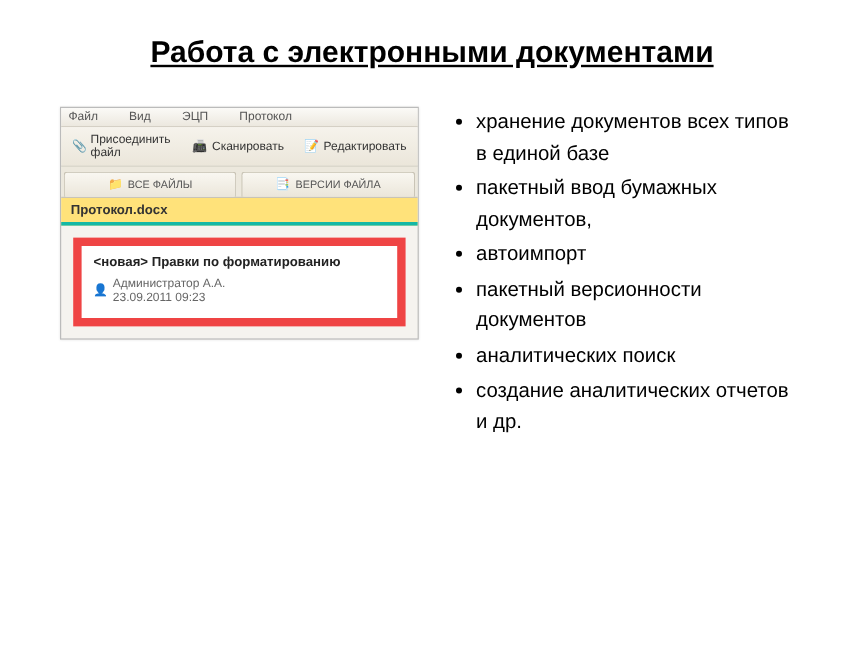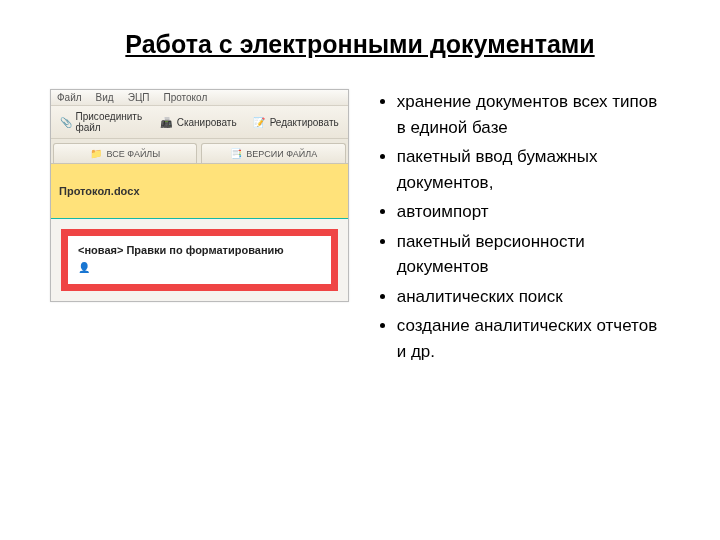--- a/index.html
+++ b/index.html
@@ -27,21 +27,21 @@
   .screenshot {
     width: 320px;
     border: 1px solid #bbb;
     background: #f5f3ef;
     font-size: 11px;
     color: #333;
     box-shadow: 0 0 2px rgba(0,0,0,0.1);
   }
   .menubar {
     display: flex;
-    gap: 14px;
+    gap: 26px;
     padding: 2px 6px;
     background: linear-gradient(#fbfaf7,#ece8df);
     border-bottom: 1px solid #d5d0c5;
     font-size: 10px;
     color: #555;
   }
   .toolbar {
     display: flex;
     gap: 6px;
     padding: 3px 4px;
@@ -82,23 +82,23 @@
     color: #555;
     border: 1px solid #c9c4b6;
     border-bottom: none;
     margin: 0 2px;
     background: linear-gradient(#f9f7f1,#ebe6da);
     border-radius: 3px 3px 0 0;
   }
   .tab .ico { font-size: 10px; }
   .file-row {
     background: #ffe27a;
-    padding: 21px 8px;
+    padding: 4px 8px;
     font-size: 11px;
-    border-bottom: 1px solid #14b8a6;
+    border-bottom: 3px solid #14b8a6;
   }
   .file-row .fname { font-weight: bold; color: #333; }
   .file-row .fpath { color: #555; }
   .card {
     margin: 10px;
     border: 7px solid #ef4444;
     background: #fff;
     padding: 8px 10px 10px 10px;
   }
   .card-title {
@@ -165,20 +165,24 @@
         <span>ВЕРСИИ ФАЙЛА</span>
       </div>
     </div>
     <div class="file-row">
       <div class="fname">Протокол.docx</div>
     </div>
     <div class="card">
       <div class="card-title">&lt;новая&gt; Правки по форматированию</div>
       <div class="meta">
         <span class="ico">👤</span>
+        <div>
+          <div>Администратор А.А.</div>
+          <div>23.09.2011 09:23</div>
+        </div>
       </div>
     </div>
   </div>
 
   <ul class="bullets">
     <li>хранение документов всех типов в единой базе</li>
     <li>пакетный ввод бумажных документов,</li>
     <li>автоимпорт</li>
     <li>пакетный версионности документов</li>
     <li>аналитических поиск</li>

